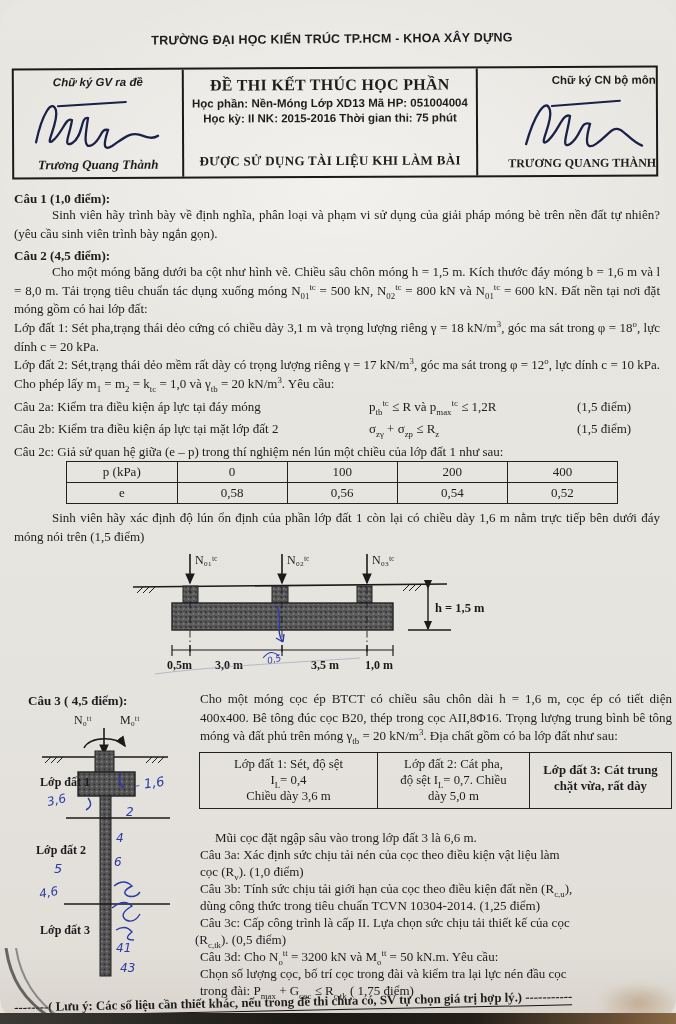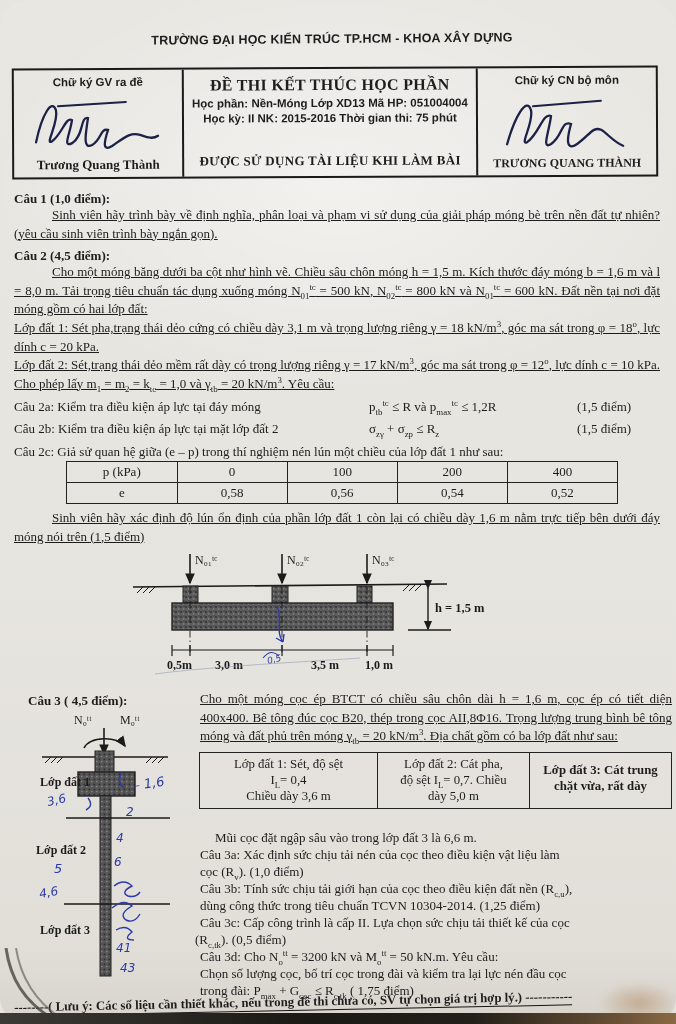--- a/index.html
+++ b/index.html
@@ -5,37 +5,37 @@
   html,body{margin:0;padding:0;}
   body{width:676px;height:1024px;position:relative;overflow:hidden;
        font-family:"Liberation Serif",serif;color:#1d1d1d;
        background:#e7e5e0;}
   .paper{position:absolute;inset:0;
        background:
          radial-gradient(ellipse 500px 300px at 50% 18%, rgba(255,255,255,.45), rgba(255,255,255,0) 70%),
          linear-gradient(180deg,#e9e7e2 0%,#e6e4df 60%,#e2dfd9 92%,#d8d4cc 100%); border-radius: 27px;}
   .abs{position:absolute;}
   .nowrap{white-space:nowrap;}
-  .just{text-align:justify;text-decoration:underline;}
+  .just{text-align:justify;}
   .b{font-weight:bold;}
   .sans{font-family:"Liberation Sans",sans-serif;}
   .body-text{font-size:13px;line-height:18.5px;}
   .indent{text-indent:38px;}
   sup{font-size:.68em;line-height:0;}
   sub{font-size:.68em;line-height:0;}
   
   .school{top:32px;left:0;right:12px;text-align:center;font-size:12.5px;
           letter-spacing:.2px;transform:rotate(-.5deg);}
   .hdr{top:67px;left:12px;width:646px;height:111px;display:flex;
        border:2px solid #1a1a1a;transform:rotate(-.25deg);box-sizing:border-box;}
   .hcell{box-sizing:border-box;position:relative;display:flex;flex-direction:column;
          align-items:center;}
-  .hcell.left{width:168px;}
+  .hcell.left{width:168px;font-style:italic;}
   .hcell.mid{flex:1;border-left:2px solid #1a1a1a;border-right:2px solid #1a1a1a;}
-  .hcell.right{width:178px;}
+  .hcell.right{width:178px;align-items:flex-end;}
   .htitle{font-size:11.5px;margin-top:6px;}
   .hname{font-size:13px;margin-top:auto;margin-bottom:4px;}
   .hname.caps{font-size:12px;}
   .sig{position:absolute;top:18px;}
   .mid .t1{font-size:16px;margin-top:7px;letter-spacing:.3px;}
   .mid .t2,.mid .t3{font-size:11.5px;margin-top:3px;}
   .mid .t4{font-size:13px;margin-top:auto;margin-bottom:7px;letter-spacing:.3px;}
   
   .qrow{left:14px;width:650px;}
   .frm{position:absolute;left:355px;top:0;}

